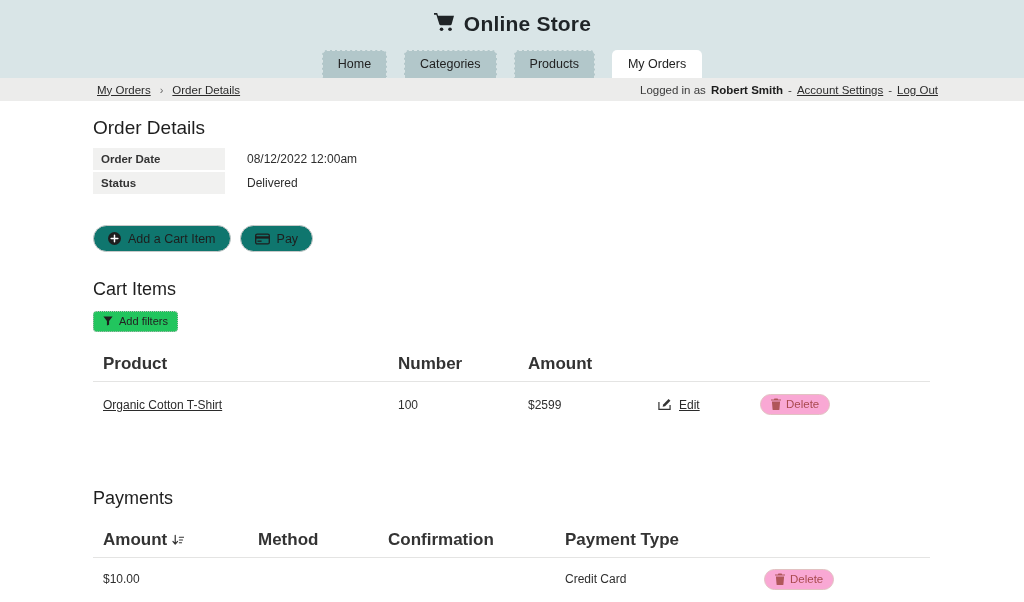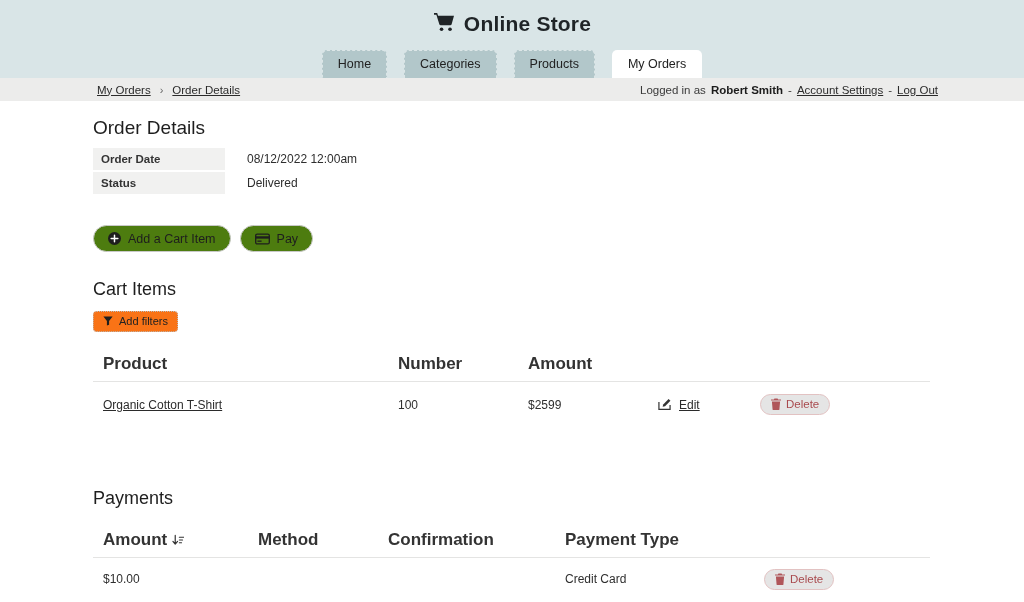--- a/index.html
+++ b/index.html
@@ -58,49 +58,49 @@
   .kv-label {
     width: 132px; background: var(--label-cell-bg);
     font-size: 11.5px; font-weight: 700; color: #333;
     display: flex; align-items: center; padding-left: 8px;
   }
   .kv-value { font-size: 12px; display: flex; align-items: center; padding-left: 22px; color: #2e2e2e; text-align: center; }
 
   .actions { margin-top: 31px; display: flex; gap: 9px; }
   .pill-btn {
     display: inline-flex; align-items: center; gap: 7px;
-    background: #4d7c0f; border: 1px solid #c9c9c9; border-radius: 14px;
+    background: #0f766e; border: 1px solid #c9c9c9; border-radius: 14px;
     height: 27px; padding: 0 14px; font-size: 12.5px; color: #1e1e1e;
     font-family: "Liberation Sans", sans-serif; cursor: pointer;
   }
 
   .section-head { margin-top: 27px; }
   .add-filters {
     margin-top: 11px;
     display: inline-flex; align-items: center; gap: 6px;
-    background: #f97316; border: 1px dotted #bcbcbc; border-radius: 4px;
+    background: #22c55e; border: 1px dotted #bcbcbc; border-radius: 4px;
     padding: 3px 9px 4px; font-size: 11px; color: #222;
     font-family: "Liberation Sans", sans-serif; cursor: pointer;
   }
 
   .table { width: 100%; }
   .trow { display: grid; align-items: center; }
   .cart-cols { grid-template-columns: 295px 130px 130px 112px 1fr; }
   .pay-cols  { grid-template-columns: 155px 130px 177px 199px 1fr; }
   .thead { border-bottom: 1px solid var(--divider); }
   .thead .trow { height: 35px; }
   .th { font-size: 17px; font-weight: 700; color: #333; padding-left: 10px; display: flex; align-items: center; gap: 5px; }
   .tbody .trow { height: 45px; }
   .td { font-size: 12px; color: #2e2e2e; padding-left: 10px; display: flex; align-items: center; }
   .edit-cell { gap: 8px; }
   .edit-cell a { font-size: 12px; }
 
   .delete-btn {
     display: inline-flex; align-items: center; gap: 5px;
-    background: #e5e5e5; border: 1px solid var(--delete-border); border-radius: 11px;
+    background: #f9a8d4; border: 1px solid var(--delete-border); border-radius: 11px;
     padding: 3px 10px 4px; font-size: 11.5px; color: var(--delete-red);
     font-family: "Liberation Sans", sans-serif; cursor: pointer;
   }
 
   .cart-section .table { margin-top: 14px; }
   .payments-section { margin-top: 61px; }
   .payments-section .table { margin-top: 13px; }
   .payments-section .tbody .trow { height: 42px; }
 
   .icon { display: inline-flex; align-items: center; justify-content: center; flex-shrink: 0; }

